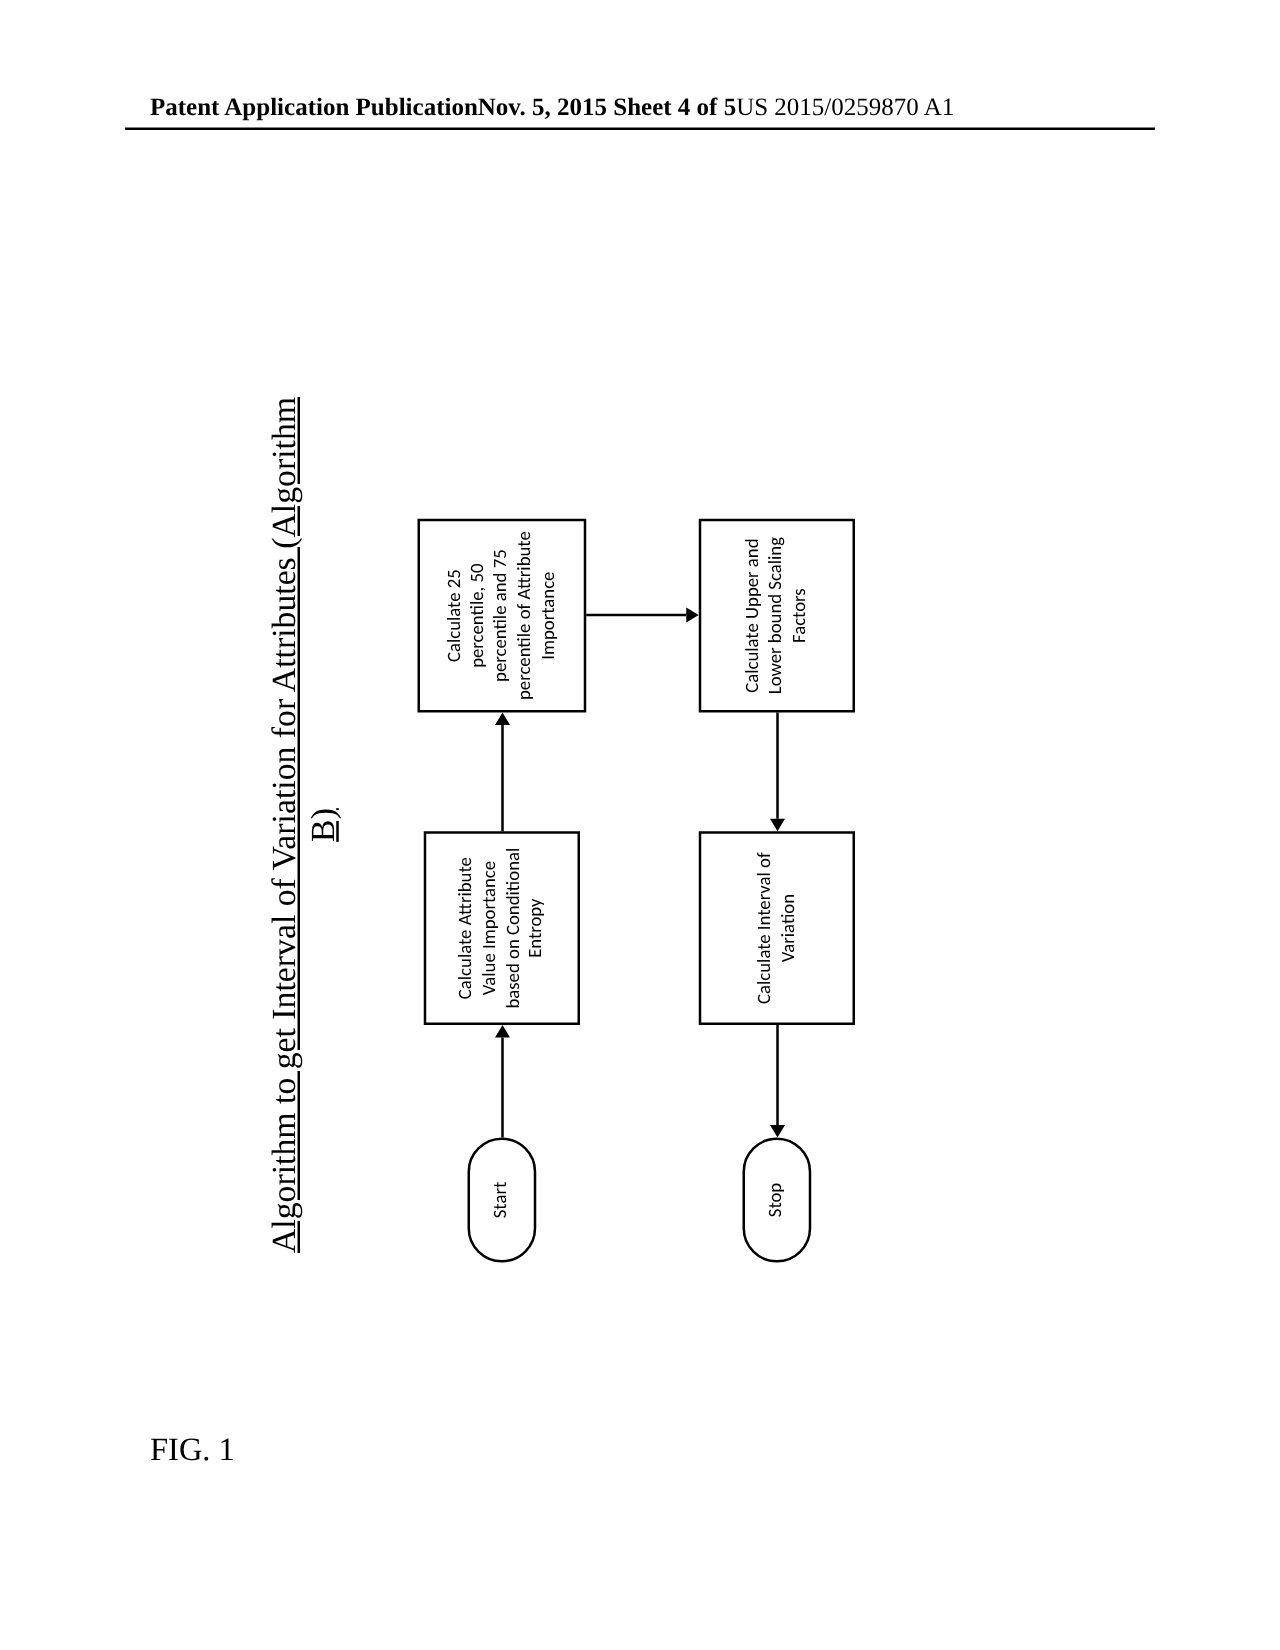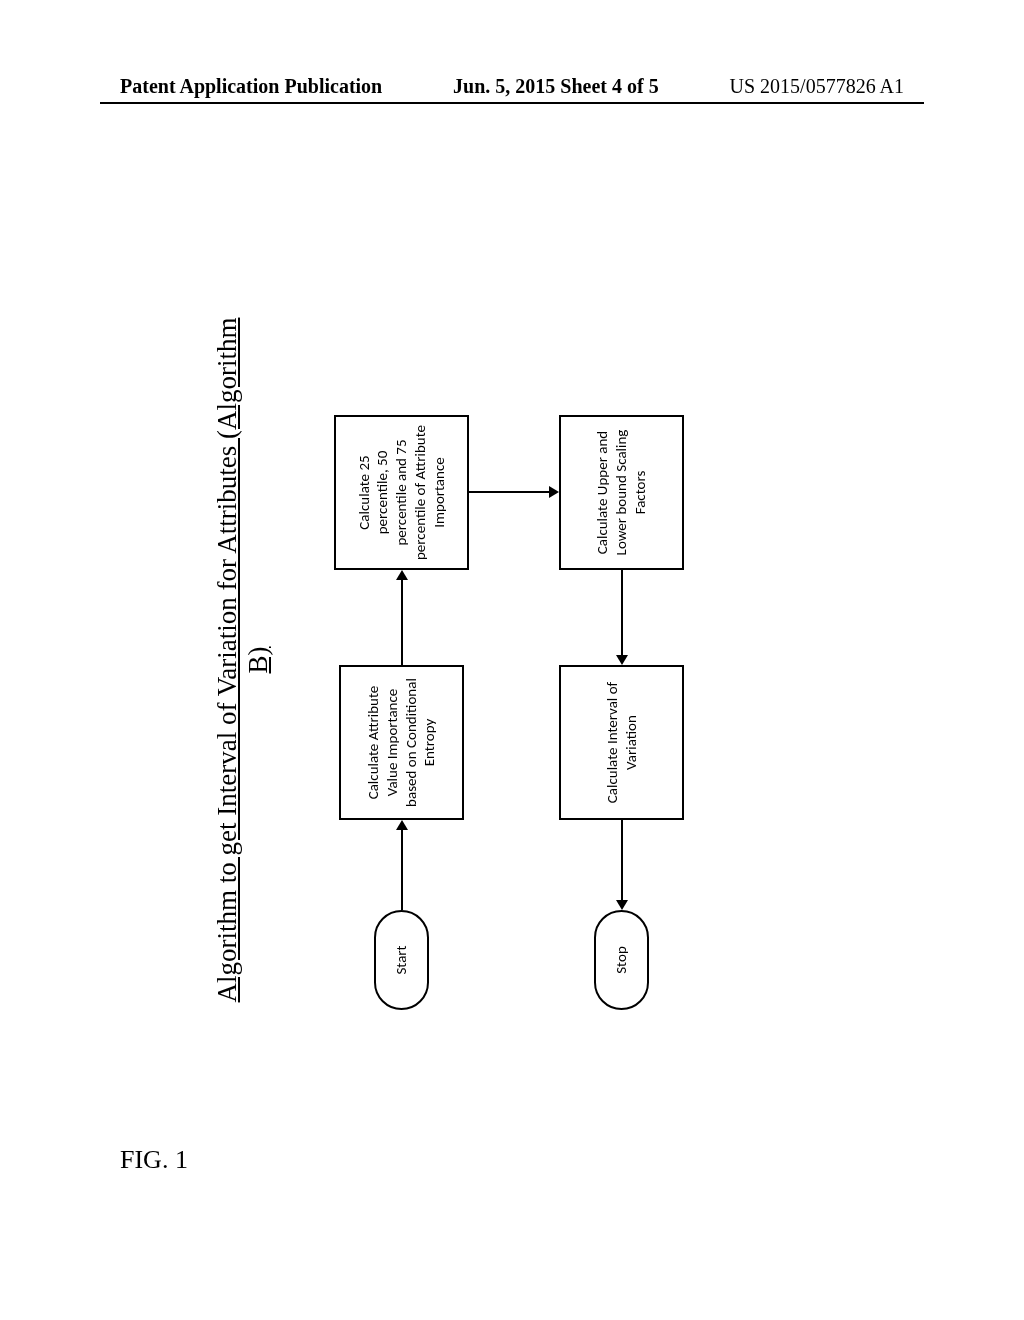--- a/index.html
+++ b/index.html
@@ -13,21 +13,20 @@
       background: #ffffff;
       font-family: 'Times New Roman', serif;
       position: relative;
     }
     .header {
       position: absolute;
       top: 75px;
       left: 0;
       right: 0;
       display: flex;
-      justify-content: space-between;
       padding: 0 120px 0 120px;
       font-size: 20px;
     }
     .header-left {
       font-weight: bold;
     }
     .header-center {
       font-weight: bold;
     }
     .header-right {
@@ -124,22 +123,22 @@
       left: 120px;
       font-size: 26px;
       font-family: 'Times New Roman', serif;
     }
   </style>
 </head>
 <body>
 
 <div class="header">
   <span class="header-left">Patent Application Publication</span>
-  <span class="header-center">Jun. 5, 2015   Sheet 4 of 5</span>
-  <span class="header-right">US 2015/0577826 A1</span>
+  <span class="header-center">Nov. 5, 2015   Sheet 4 of 5</span>
+  <span class="header-right">US 2015/0259870 A1</span>
 </div>
 <div class="header-line"></div>
 
 <div class="diagram-container">
   <div class="diagram-title">Algorithm to get Interval of Variation for Attributes (Algorithm B)</div>
 
   <div class="flowchart">
 
     <div class="node terminator" style="top: 60px; left: 0;">
       <span>Start</span>

